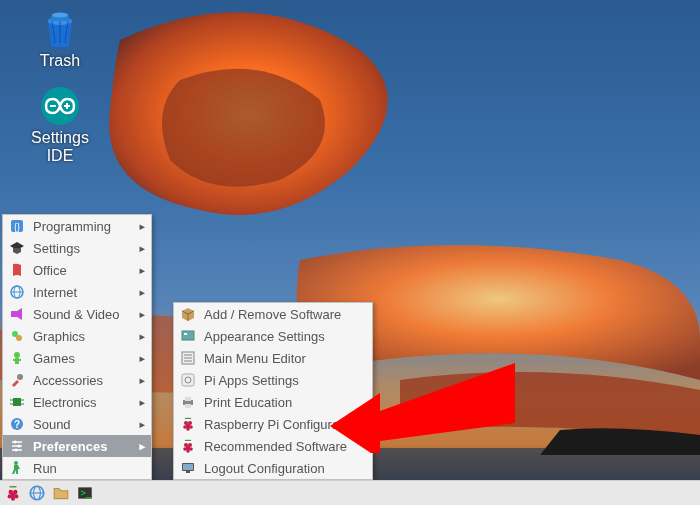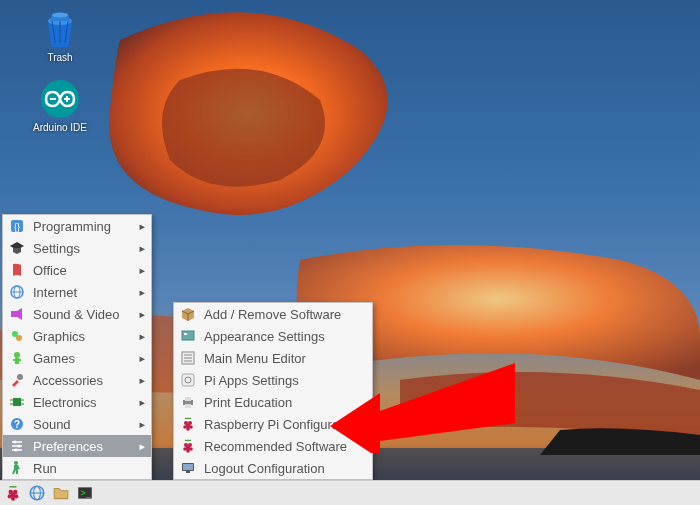--- a/index.html
+++ b/index.html
@@ -33,21 +33,21 @@
     width: 80px;
     text-align: center;
     cursor: pointer;
   }
   .desktop-icon .di-img {
     width: 42px; height: 42px;
     display: flex; align-items: center; justify-content: center;
   }
   .desktop-icon .di-label {
     color: #fff;
-    font-size: 10px;
+    font-size: 16px;
     margin-top: 2px;
     text-shadow: 0 0 3px rgba(0,0,0,0.8);
   }
   .menu {
     position: absolute;
     left: 2px;
     bottom: 25px;
     width: 150px;
     background: #f5f5f5;
     border: 1px solid #c0c0c0;
@@ -58,20 +58,21 @@
     display: flex;
     align-items: center;
     height: 22px;
     padding: 0 6px;
     cursor: pointer;
     position: relative;
   }
   .menu-item.selected {
     background: #9aa0a5;
     color: #fff;
+    font-weight: bold;
   }
   .menu-item .mi-icon {
     width: 16px; height: 16px;
     display: flex; align-items: center; justify-content: center;
     flex: 0 0 16px;
   }
   .menu-item .mi-label {
     flex: 1;
     padding-left: 8px;
     white-space: nowrap;
@@ -174,21 +175,21 @@
   <div class="desktop-icon">
     <div class="di-img">
       <svg width="42" height="42" viewBox="0 0 42 42">
         <circle cx="21" cy="21" r="19" fill="#00979d"></circle>
         <path d="M7 21 Q7 14 14 14 Q19 14 21 21 Q23 28 28 28 Q35 28 35 21 Q35 14 28 14 Q23 14 21 21 Q19 28 14 28 Q7 28 7 21 Z" fill="none" stroke="#fff" stroke-width="2.5"></path>
         <line x1="11" y1="21" x2="17" y2="21" stroke="#fff" stroke-width="2"></line>
         <line x1="25" y1="21" x2="31" y2="21" stroke="#fff" stroke-width="2"></line>
         <line x1="28" y1="18" x2="28" y2="24" stroke="#fff" stroke-width="2"></line>
       </svg>
     </div>
-    <div class="di-label">Arduino IDE</div>
+    <div class="di-label">Settings IDE</div>
   </div>
 </div>
 
 <div class="menu">
   <div class="menu-item">
     <span class="mi-icon">
         <svg width="16" height="16">
           <rect x="2" y="2" width="12" height="12" rx="2" fill="#4a90d9"></rect>
           <text x="8" y="12" font-size="9" fill="#fff" text-anchor="middle">{}</text>
         </svg>

